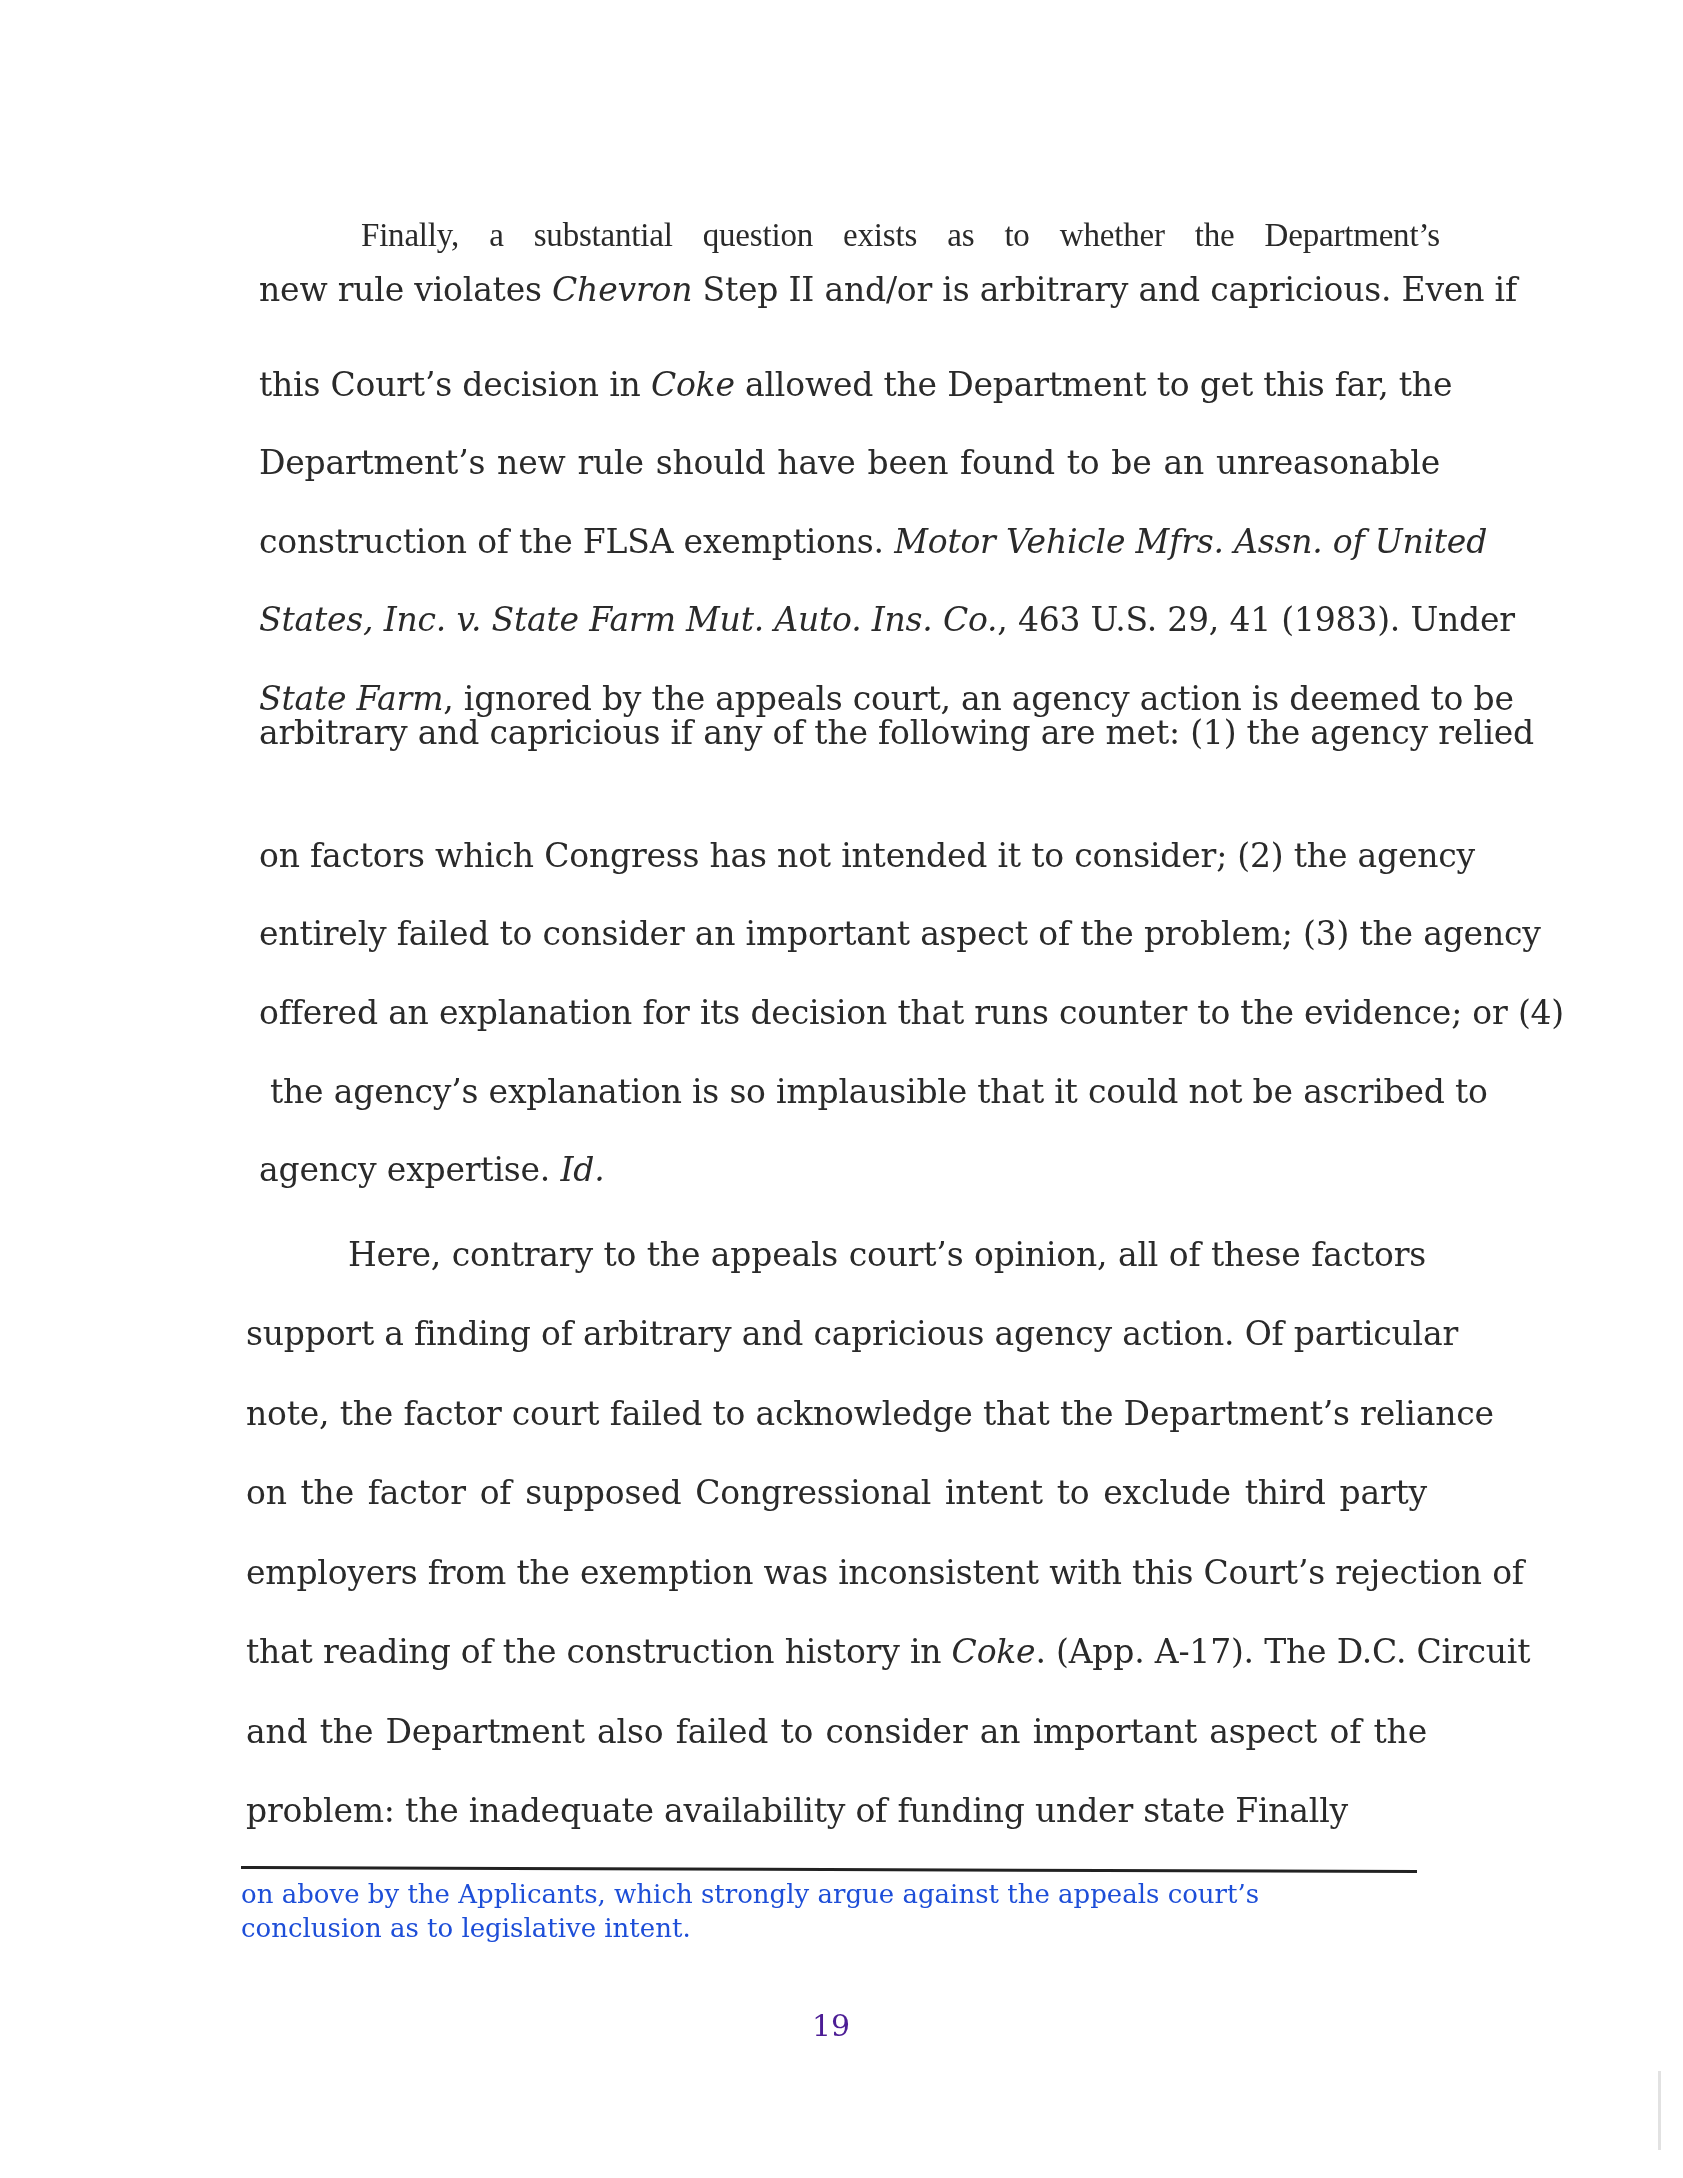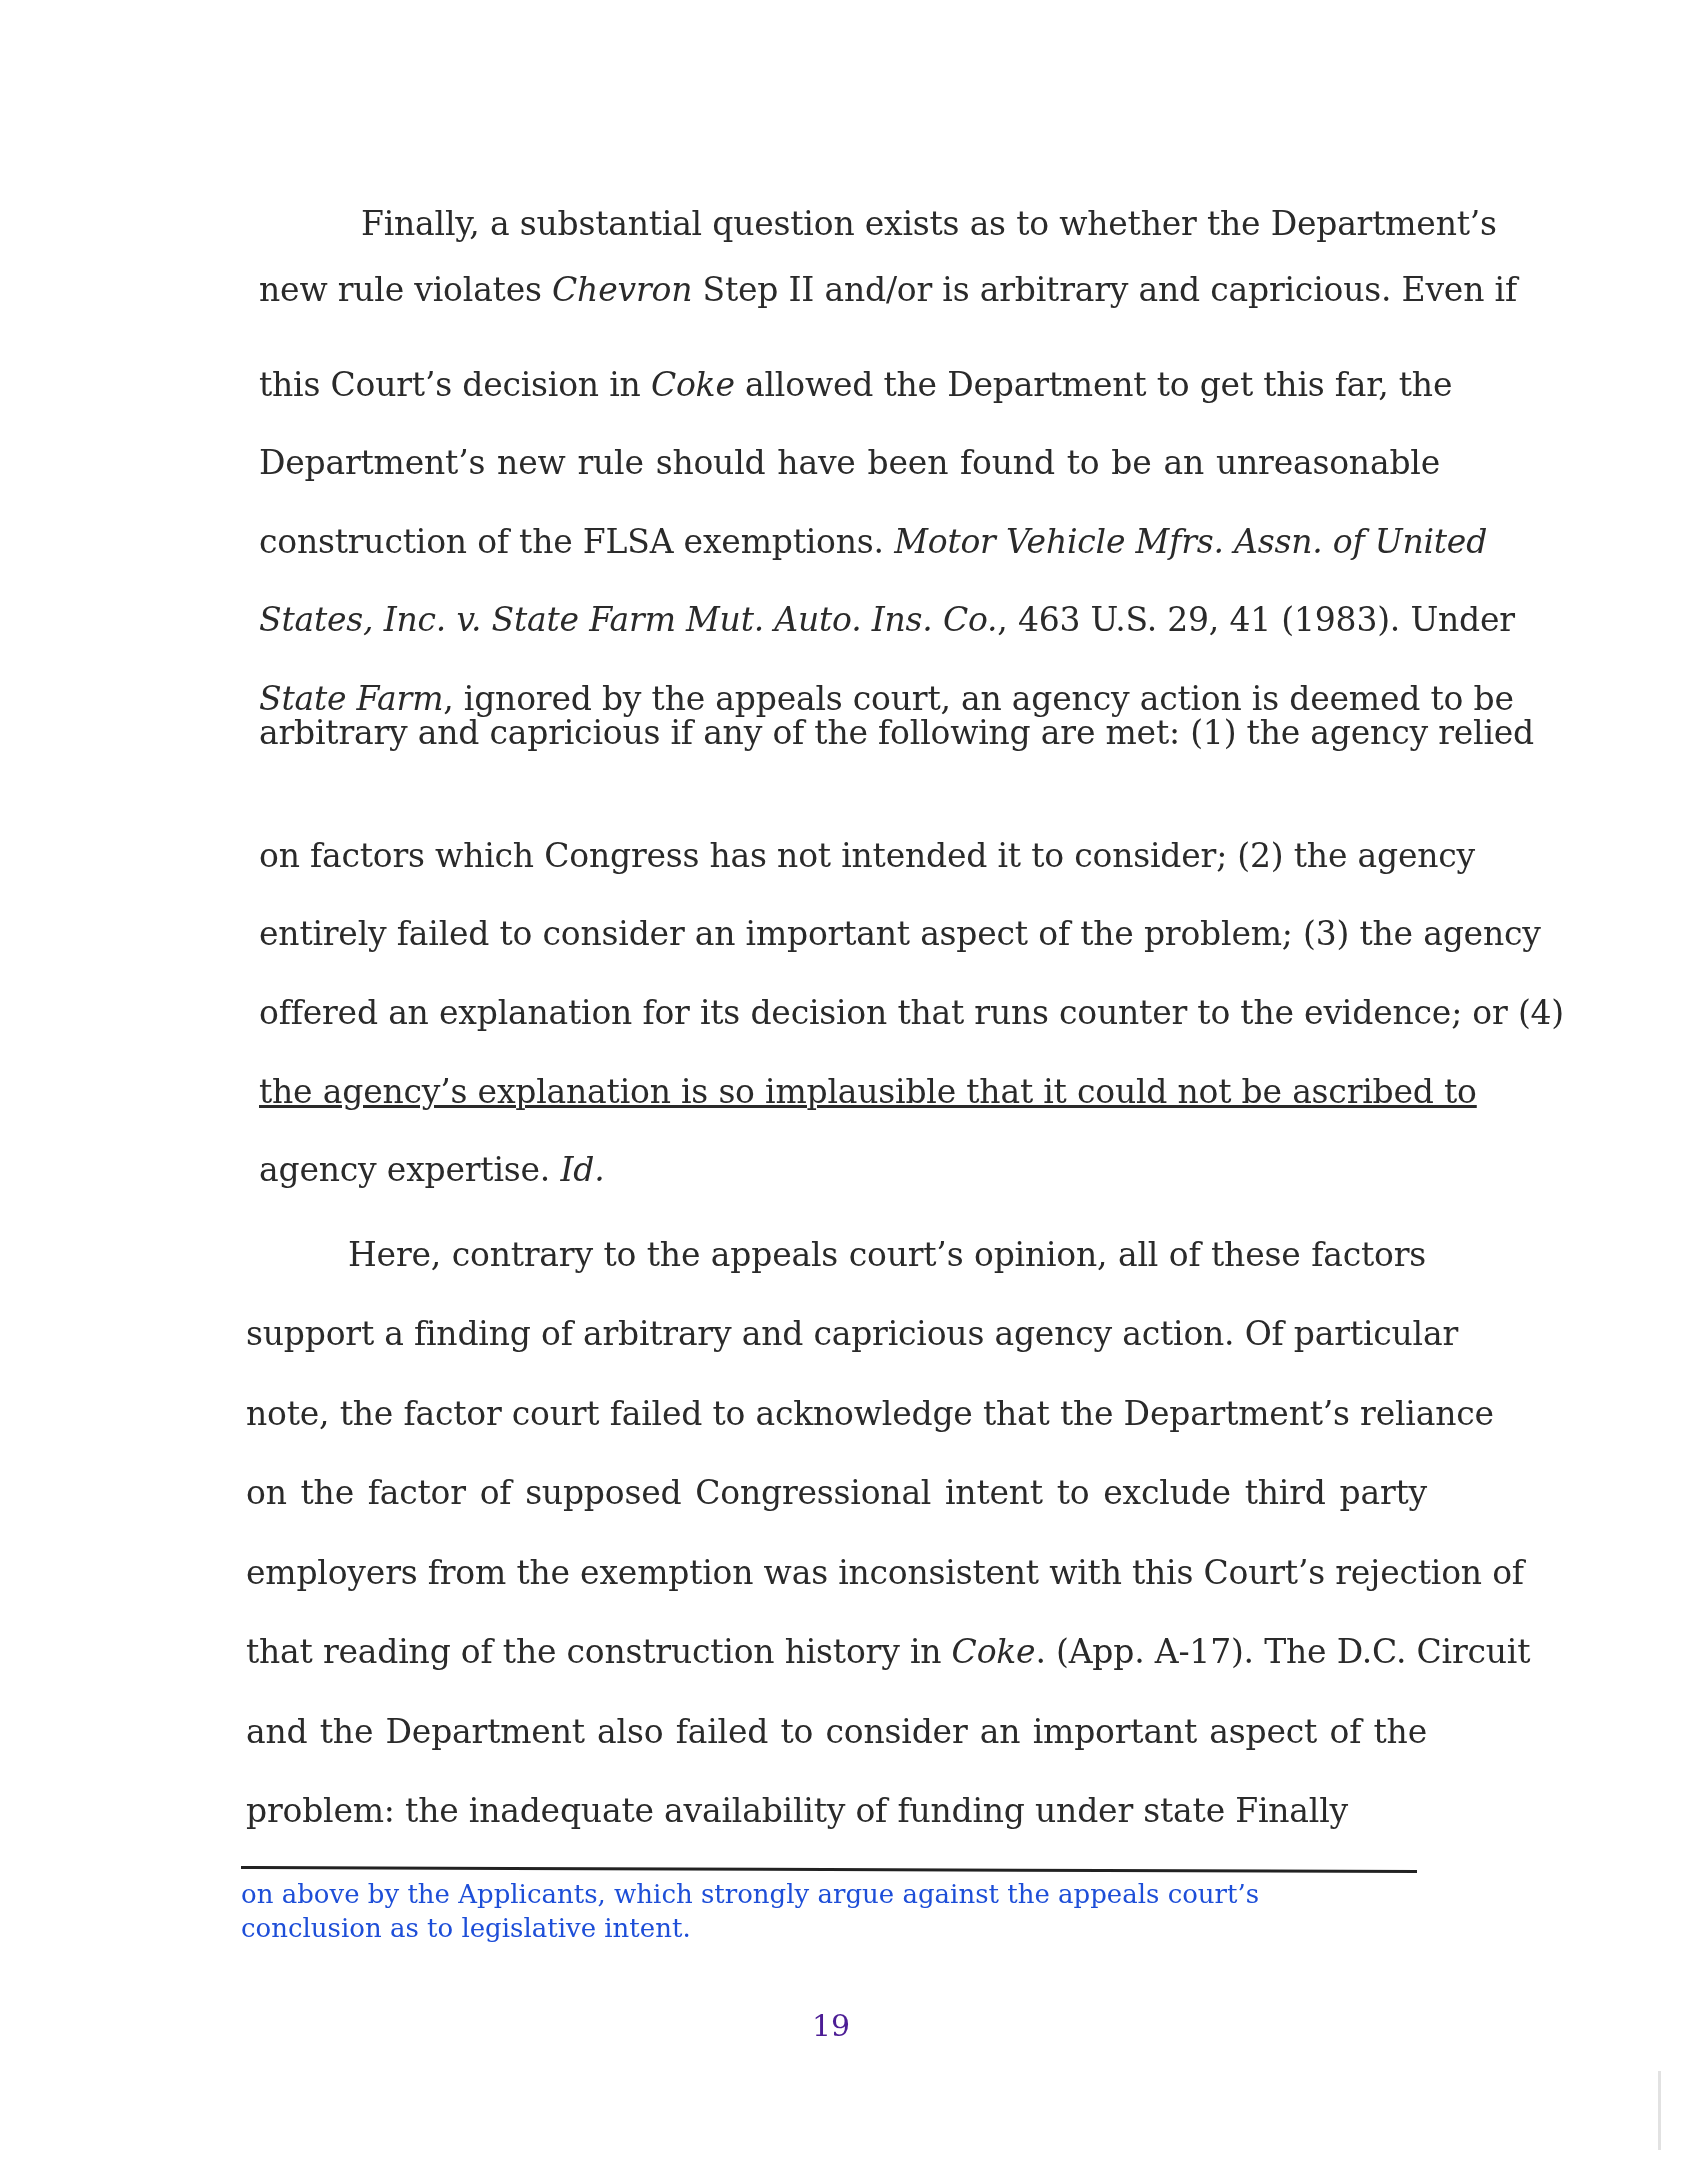--- a/index.html
+++ b/index.html
@@ -31,32 +31,32 @@
     }
     .edge-mark {
       position: absolute; left: 1658px; top: 2071px; width: 3px; height: 79px; background: #e2e2e2;
     }
   </style>
 </head>
 <body>
 
 <div class="page">
   <div id="body-text">
-      <div class="line" style="left: 361px; width: 1079px; top: 204px;"><span>Finally, a substantial question exists as to whether the Department’s</span></div>
+      <div class="line" style="left: 361px; width: 1079px; top: 217px; font-family: Liberation Serif, serif;"><span>Finally, a substantial question exists as to whether the Department’s</span></div>
       <div class="line" style="left: 259px; width: 1181px; top: 270px;"><span>new rule violates </span><i>Chevron</i><span> Step II and/or is arbitrary and capricious.  Even if</span></div>
       <div class="line" style="left: 259px; width: 1181px; top: 365px;"><span>this Court’s decision in </span><i>Coke</i><span> allowed the Department to get this far, the</span></div>
       <div class="line" style="left: 259px; width: 1181px; top: 443px;"><span>Department’s new rule should have been found to be an unreasonable</span></div>
       <div class="line" style="left: 259px; width: 1181px; top: 522px;"><span>construction of the FLSA exemptions. </span><i>Motor Vehicle Mfrs. Assn. of United</i></div>
       <div class="line" style="left: 259px; width: 1181px; top: 600px;"><i>States, Inc. v. State Farm Mut. Auto. Ins. Co.</i><span>, 463 U.S. 29, 41 (1983). Under</span></div>
       <div class="line" style="left: 259px; width: 1181px; top: 679px;"><i>State Farm</i><span>, ignored by the appeals court, an agency action is deemed to be</span></div>
       <div class="line" style="left: 259px; width: 1181px; top: 713px;"><span>arbitrary and capricious if any of the following are met: (1) the agency relied</span></div>
       <div class="line" style="left: 259px; width: 1181px; top: 836px;"><span>on factors which Congress has not intended it to consider; (2) the agency</span></div>
       <div class="line" style="left: 259px; width: 1181px; top: 914px;"><span>entirely failed to consider an important aspect of the problem; (3) the agency</span></div>
       <div class="line" style="left: 259px; width: 1181px; top: 993px;"><span>offered an explanation for its decision that runs counter to the evidence; or (4)</span></div>
-      <div class="line" style="left: 259px; width: 1181px; top: 1072px; text-decoration: underline;"><span>the agency’s explanation is so implausible that it could not be ascribed to</span></div>
+      <div class="line" style="left: 270px; width: 1181px; top: 1072px;"><span>the agency’s explanation is so implausible that it could not be ascribed to</span></div>
       <div class="line last" style="left: 259px; width: auto; top: 1150px;"><span>agency expertise. </span><i>Id.</i></div>
       <div class="line" style="left: 348px; width: 1078px; top: 1235px;"><span>Here, contrary to the appeals court’s opinion, all of these factors</span></div>
       <div class="line" style="left: 246px; width: 1181px; top: 1314px;"><span>support a finding of arbitrary and capricious agency action. Of particular</span></div>
       <div class="line" style="left: 246px; width: 1181px; top: 1394px;"><span>note, the factor court failed to acknowledge that the Department’s reliance</span></div>
       <div class="line" style="left: 246px; width: 1181px; top: 1473px;"><span>on the factor of supposed Congressional intent to exclude third party</span></div>
       <div class="line" style="left: 246px; width: 1181px; top: 1553px;"><span>employers from the exemption was inconsistent with this Court’s rejection of</span></div>
       <div class="line" style="left: 246px; width: 1181px; top: 1632px;"><span>that reading of the construction history in </span><i>Coke</i><span>. (App. A-17).  The D.C. Circuit</span></div>
       <div class="line" style="left: 246px; width: 1181px; top: 1712px;"><span>and the Department also failed to consider an important aspect of the</span></div>
       <div class="line last" style="left: 246px; width: auto; top: 1791px;"><span>problem: the inadequate availability of funding under state Finally</span></div>
     </div>

